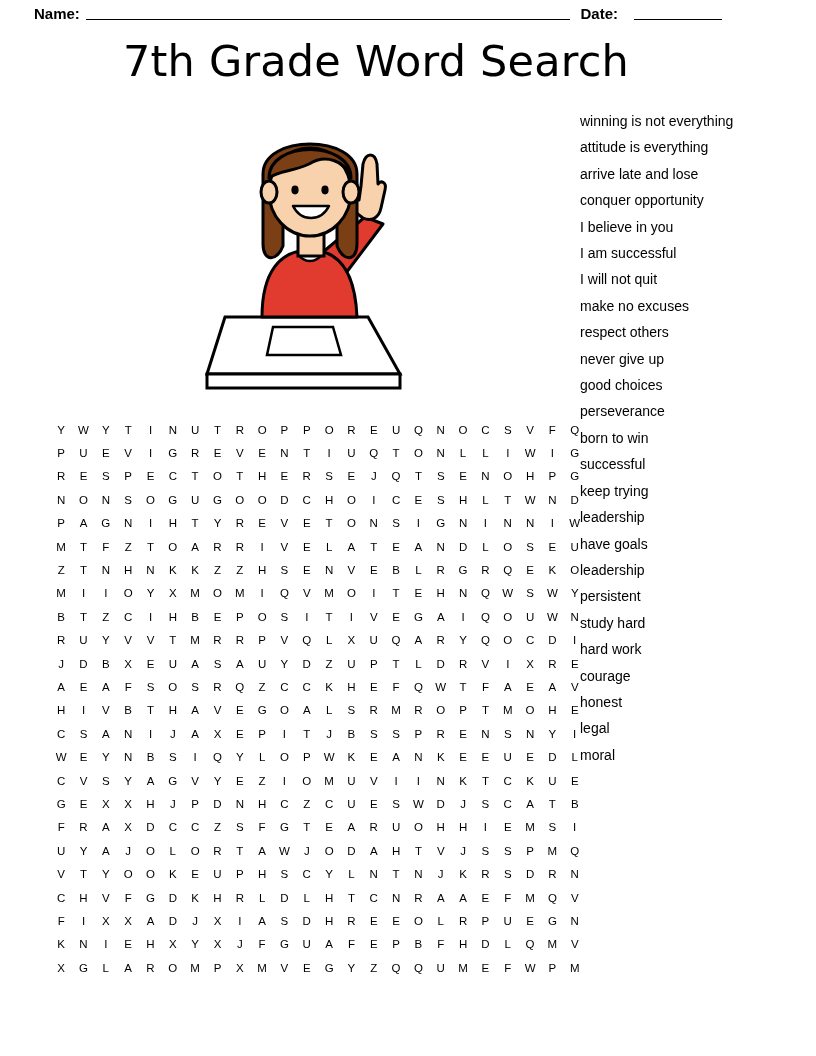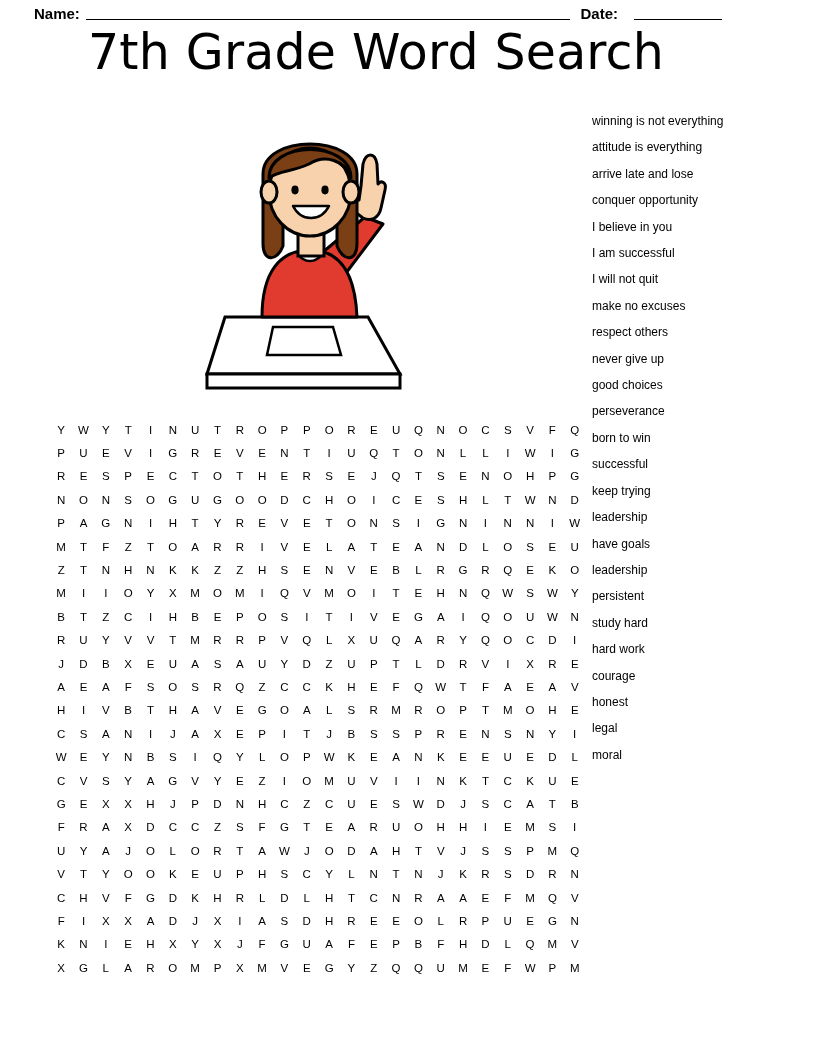--- a/index.html
+++ b/index.html
@@ -41,46 +41,46 @@
   .date-line {
     width: 88px;
     border-bottom: 1.5px solid #000;
     height: 13px;
     margin-left: 2px;
   }
 
   
   .title {
     position: absolute;
-    top: 24px;
+    top: 36px;
     left: 0;
     width: 752px;
     text-align: center;
-    font-size: 49px;
+    font-size: 43px;
     font-weight: normal;
     letter-spacing: 0.2px;
     font-family: "DejaVu Sans", sans-serif;
   }
 
   
   .illustration {
     position: absolute;
     top: 112px;
     left: 205px;
     width: 215px;
     height: 285px;
   }
 
   
   .word-list {
     position: absolute;
     top: 108px;
-    left: 592px;
+    left: 580px;
     width: 200px;
-    font-size: 12px;
+    font-size: 14px;
     line-height: 26.4px;
   }
   .word-list div {
     white-space: nowrap;
   }
 
   
   .grid {
     position: absolute;
     top: 418px;

